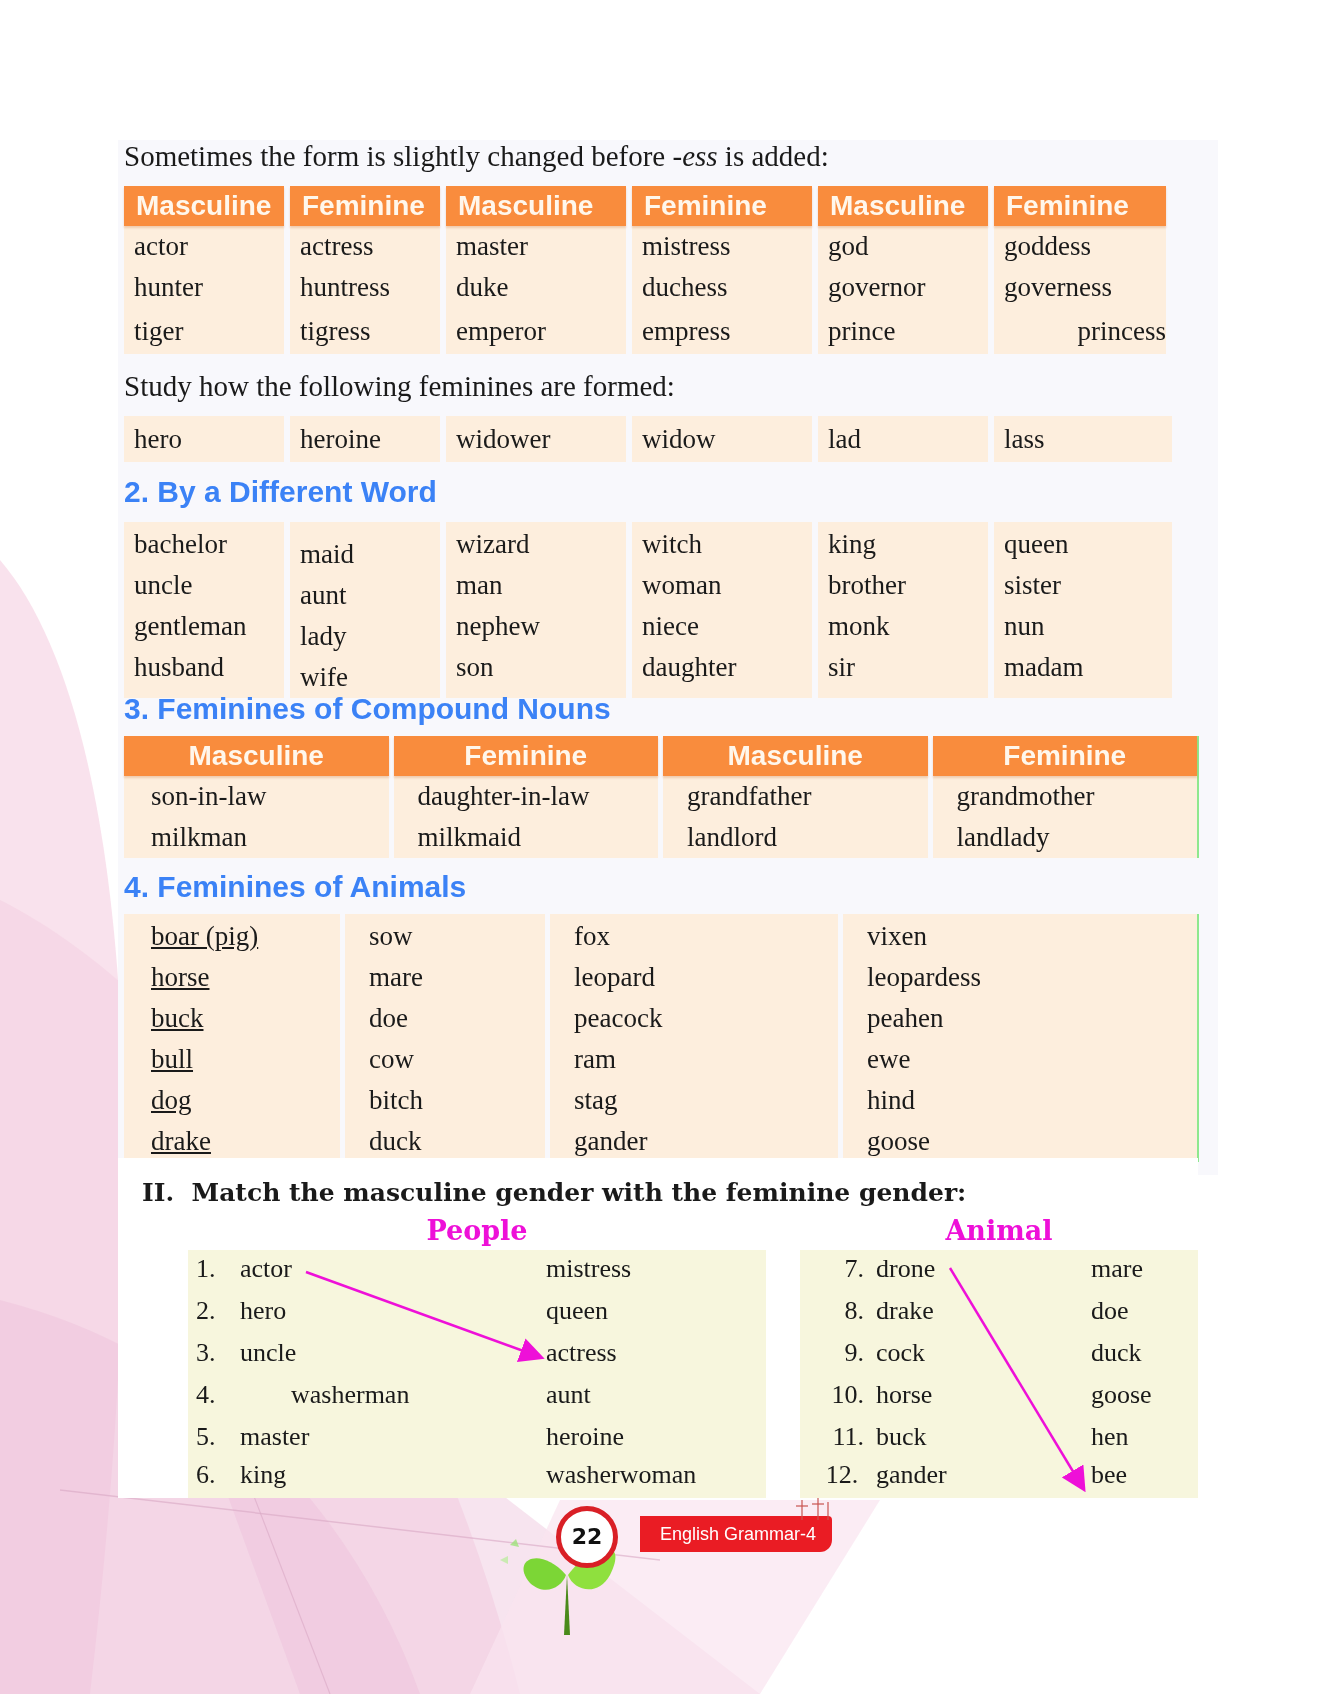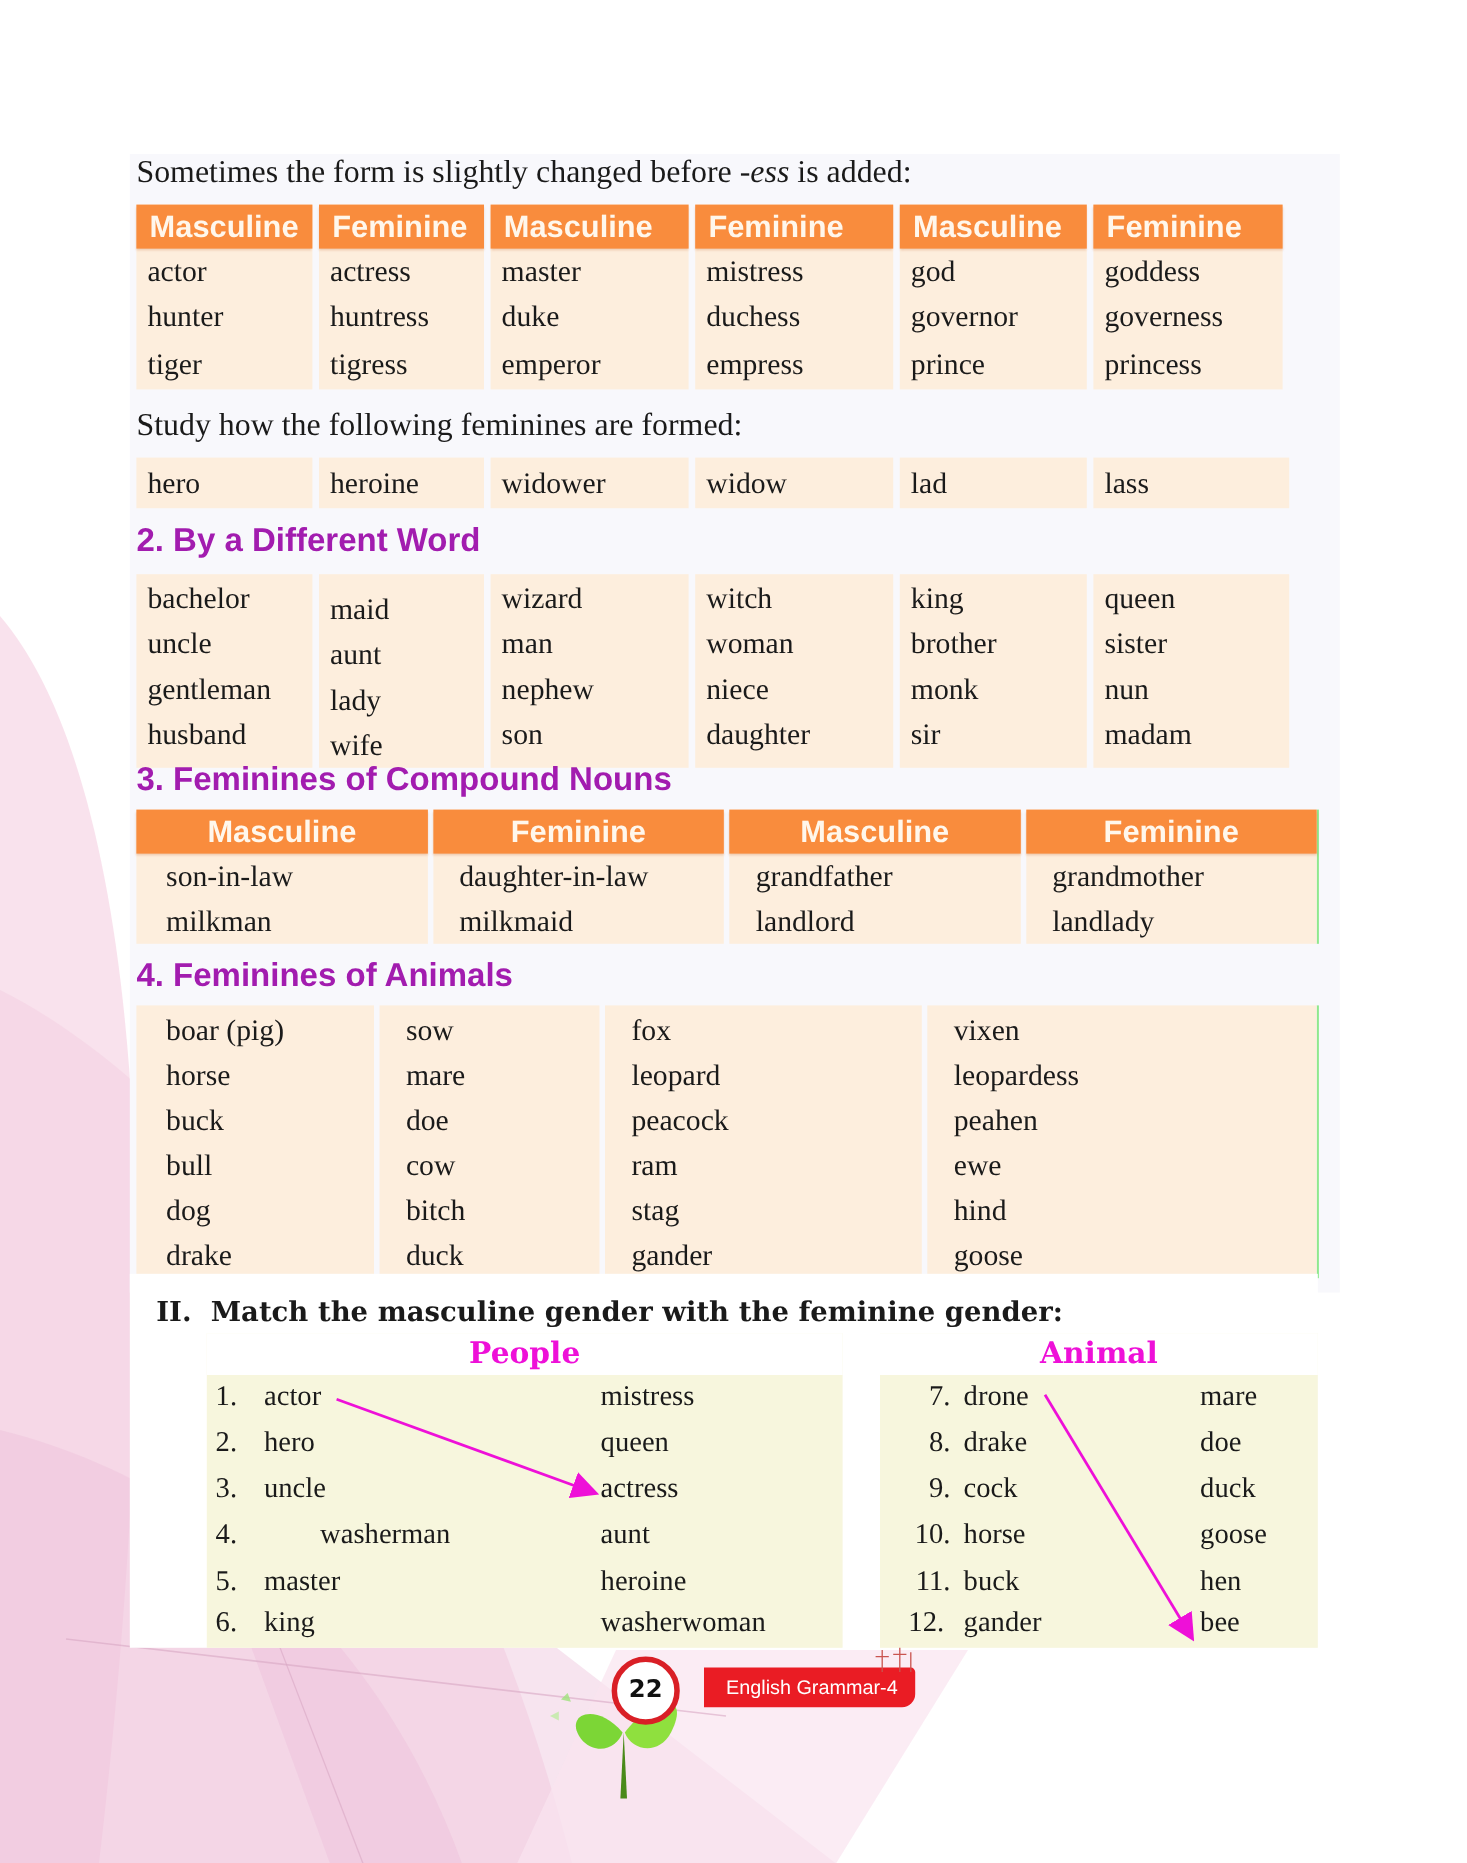--- a/index.html
+++ b/index.html
@@ -17,21 +17,21 @@
     position: absolute; left: 118px; width: 1100px;
     background: #f8f8fc;
   }
   .intro {
     position: absolute; left: 124px; font-size: 29px; line-height: 36px;
     font-family: "Liberation Serif", serif; color: #1a1a1a;
   }
   .intro i { font-style: italic; }
   .section-title {
     position: absolute; left: 124px; font-size: 30px; font-weight: bold;
-    font-family: "Liberation Sans", sans-serif; color: #a21caf; letter-spacing: 0px;
+    font-family: "Liberation Sans", sans-serif; color: #3b82f6; letter-spacing: 0px;
   }
 
   
   .grid { position: absolute; display: grid; column-gap: 6px; }
   .col { background: #fdeedd; }
   .hdr {
     background: #f98c3d; color: #fff7ec; font-weight: bold; font-size: 28px;
     height: 40px; line-height: 40px; padding-left: 12px; white-space: nowrap;
     font-family: Liberation Sans, sans-serif; box-shadow: 0 2px 2px rgba(200,100,40,0.25);
   }
@@ -117,21 +117,21 @@
     <div class="col">
       <div class="hdr">Masculine</div>
       <div class="cell">god</div>
       <div class="cell">governor</div>
       <div class="cell" style="line-height:46px;">prince</div>
     </div>
     <div class="col">
       <div class="hdr">Feminine</div>
       <div class="cell">goddess</div>
       <div class="cell">governess</div>
-      <div class="cell" style="line-height:46px;">princess</div>
+      <div class="cell" style="line-height:46px;text-align:right;">princess</div>
     </div>
   </div>
 
   <div class="intro" style="top:368px;">Study how the following feminines are formed:</div>
 
   <div class="grid" style="left:124px; top:416px; grid-template-columns:160px 150px 180px 180px 170px 178px;">
     <div class="col cell" style="line-height:46px;">hero</div>
     <div class="col cell" style="line-height:46px;">heroine</div>
     <div class="col cell" style="line-height:46px;">widower</div>
     <div class="col cell" style="line-height:46px;">widow</div>
@@ -198,21 +198,21 @@
     </div>
     <div class="col">
       <div class="hdr center">Feminine</div>
       <div class="cell" style="padding-left:24px;">grandmother</div>
       <div class="cell" style="padding-left:24px;">landlady</div>
     </div>
   </div>
 
   <div class="section-title" style="top:870px;">4. Feminines of Animals</div>
   <div class="grid" style="left:124px; top:914px; width:1073px; grid-template-columns:216px 200px 288px 1fr; column-gap:5px; border-right:2px solid #8ee88e;">
-    <div class="col" style="padding-top:2px;">
+    <div class="col" style="padding-top:2px;text-decoration:underline;">
       <div class="cell" style="padding-left:27px;">boar (pig)</div>
       <div class="cell" style="padding-left:27px;">horse</div>
       <div class="cell" style="padding-left:27px;">buck</div>
       <div class="cell" style="padding-left:27px;">bull</div>
       <div class="cell" style="padding-left:27px;">dog</div>
       <div class="cell" style="padding-left:27px;">drake</div>
     </div>
     <div class="col" style="padding-top:2px;">
       <div class="cell" style="padding-left:24px;">sow</div>
       <div class="cell" style="padding-left:24px;">mare</div>

